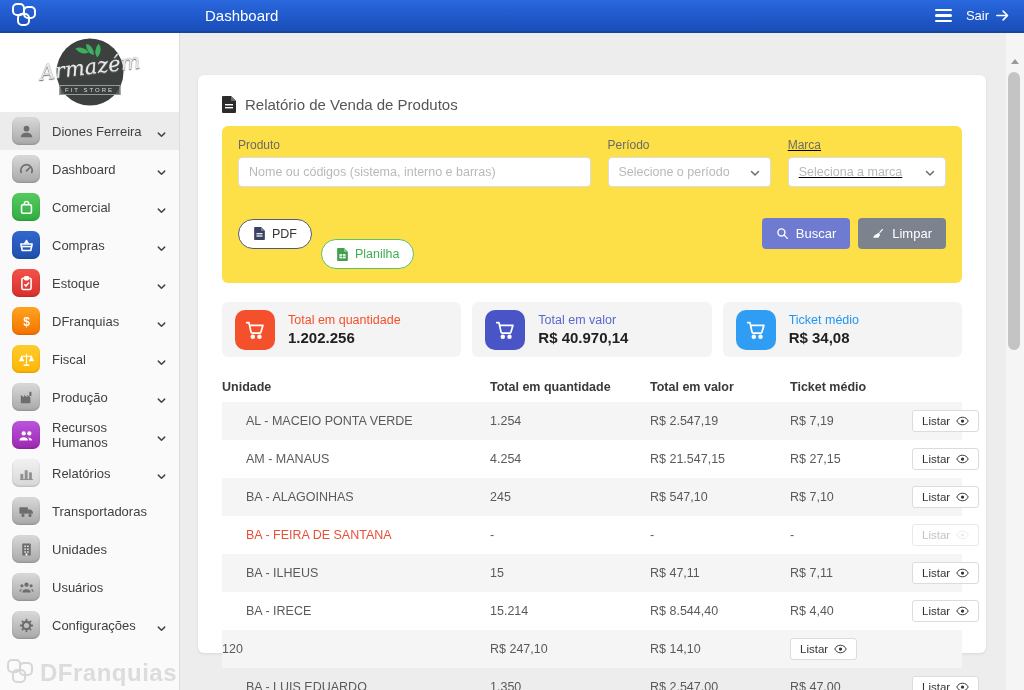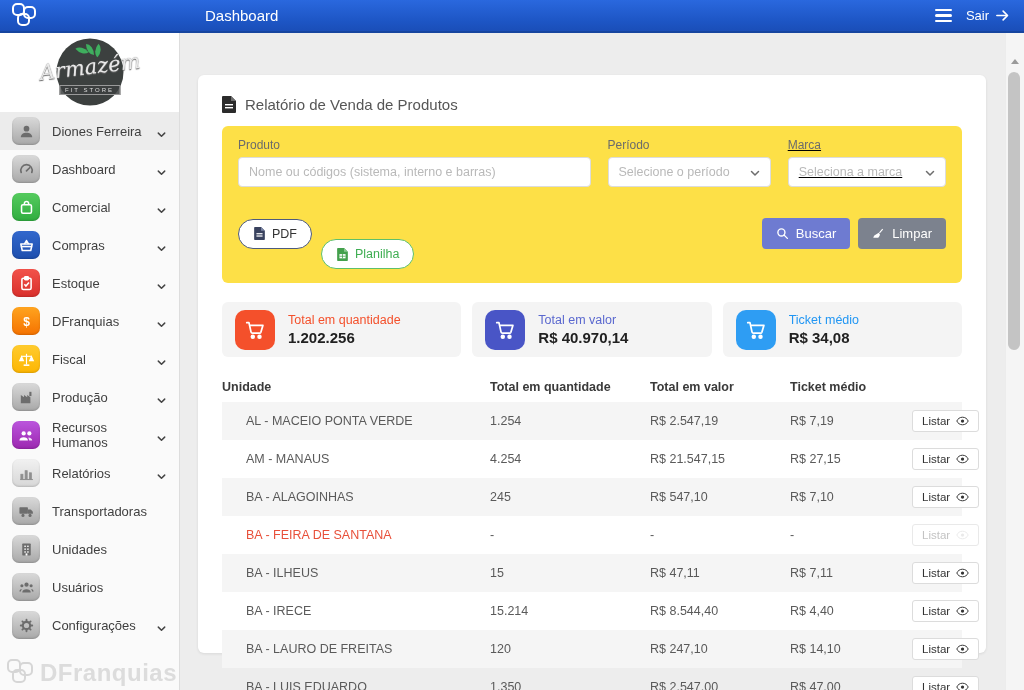--- a/index.html
+++ b/index.html
@@ -589,21 +589,20 @@
                 <span style="display: flex;">
                   <svg viewBox="0 0 24 18" fill="none" stroke="currentColor" stroke-width="1.8">
                     <path d="M12 2C7 2 3.2 5 1.5 9 3.2 13 7 16 12 16s8.8-3 10.5-7C20.8 5 17 2 12 2z"></path>
                     <circle cx="12" cy="9" r="3" fill="currentColor" stroke="none"></circle>
                   </svg>
                 </span>
               </button>
             </div>
           </div>
           <div class="t-row striped">
-            <div style="padding-left: 24px;">BA - LAURO DE FREITAS</div>
             <div>120</div>
             <div>R$ 247,10</div>
             <div>R$ 14,10</div>
             <div class="t-cell-action">
               <button class="listar-btn">
                 <span>Listar</span>
                 <span style="display: flex;">
                   <svg viewBox="0 0 24 18" fill="none" stroke="currentColor" stroke-width="1.8">
                     <path d="M12 2C7 2 3.2 5 1.5 9 3.2 13 7 16 12 16s8.8-3 10.5-7C20.8 5 17 2 12 2z"></path>
                     <circle cx="12" cy="9" r="3" fill="currentColor" stroke="none"></circle>

